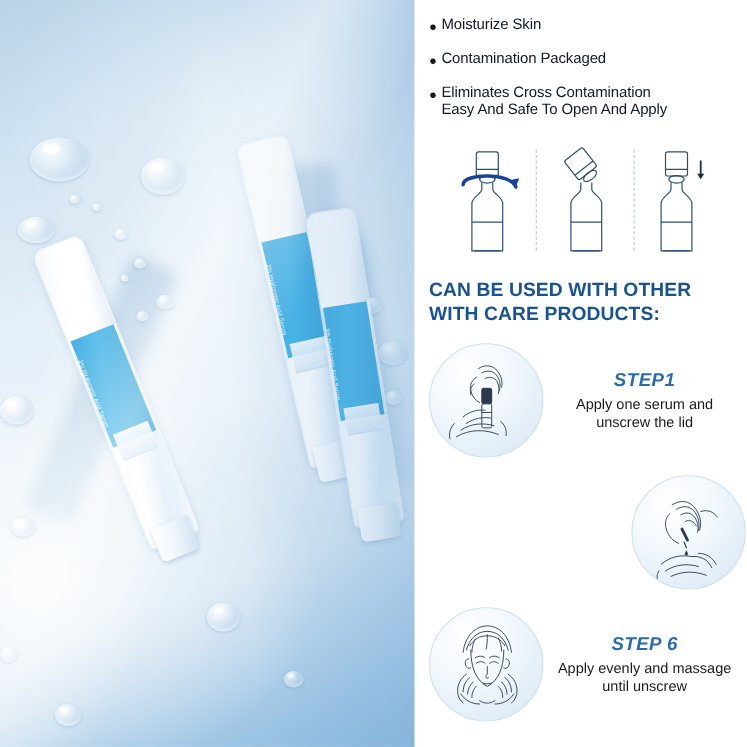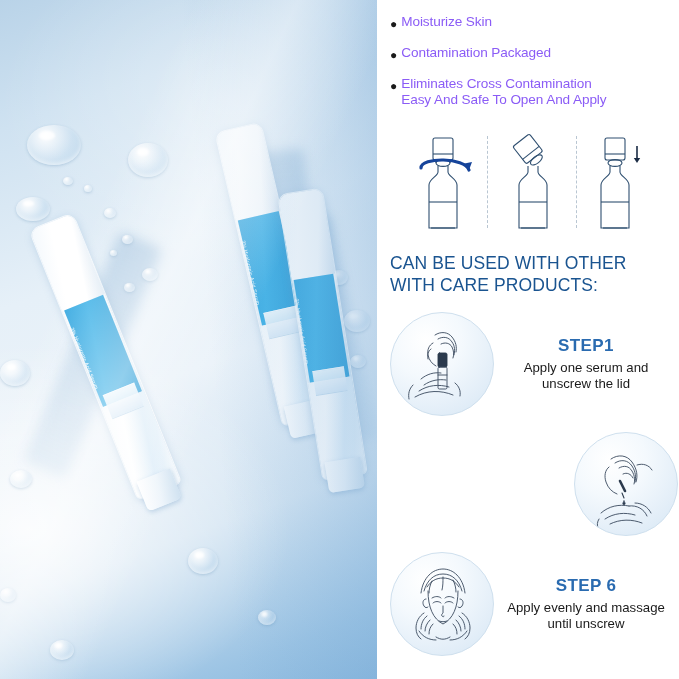--- a/index.html
+++ b/index.html
@@ -92,50 +92,50 @@
     background: linear-gradient(100deg, #ffffff 0%, #eef5fb 50%, #cfe1f0 100%);
     box-shadow: 0 2px 5px rgba(110,155,198,0.40);
   }
 
   
   .panel { position:absolute; left:377px; top:0; width:302px; height:679px; background:#ffffff; }
 
   .bullets { position:absolute; left:13px; top:14px; width:288px; }
   .bullet { display:flex; align-items:flex-start; margin-bottom:15px; }
   .bullet-dot { font-size:12px; line-height:1; color:#1a1a1a; margin-right:4px; margin-top:4px; }
-  .bullet-text { font-size:13.6px; line-height:1.18; color:#8b5cf6; letter-spacing:-0.1px; }
+  .bullet-text { font-size:13.6px; line-height:1.18; color:#0f172a; letter-spacing:-0.1px; }
 
   
   .howto { position:absolute; left:22px; top:132px; width:266px; height:100px; display:flex; }
   .howto-cell { flex:1; position:relative; display:flex; align-items:flex-end; justify-content:center; }
   .howto-sep { width:0; border-left:1px dashed #b9c6d2; margin:4px 0; }
 
   
   .heading {
     position:absolute; left:13px; top:252px; width:286px;
-    color:#1a5490; font-weight:400; font-size:17.5px; line-height:1.26;
+    color:#1a5490; font-weight:700; font-size:17.5px; line-height:1.26;
     letter-spacing:0.1px;
   }
 
   
   .step { position:absolute; width:288px; height:112px; left:13px; display:flex; align-items:center; }
   .step.s1 { top:308px; }
   .step.s2 { top:428px; }
   .step.s3 { top:548px; }
   .step.right-img { flex-direction: row-reverse; }
 
   .step-circle {
     width:104px; height:104px; border-radius:50%; flex:0 0 104px;
     background: radial-gradient(circle at 34% 26%, #ffffff 0%, #f4f9fd 36%, #e3eef8 72%, #d4e6f4 100%);
     border:1px solid #cfe0ee;
     position:relative; overflow:hidden;
   }
   .step-text { flex:1; text-align:center; padding:0 4px; }
   .step-label {
-    font-weight:700; font-size:17px; letter-spacing:0.4px;
+    font-style: italic; font-weight:700; font-size:17px; letter-spacing:0.4px;
     color:#2a6bb0; margin-bottom:4px;
   }
   .step-desc { font-size:13.2px; line-height:1.22; color:#1a1a1a; }
 
   svg { display:block; }
 </style>
 </head>
 <body>
 <div id="root">
 

